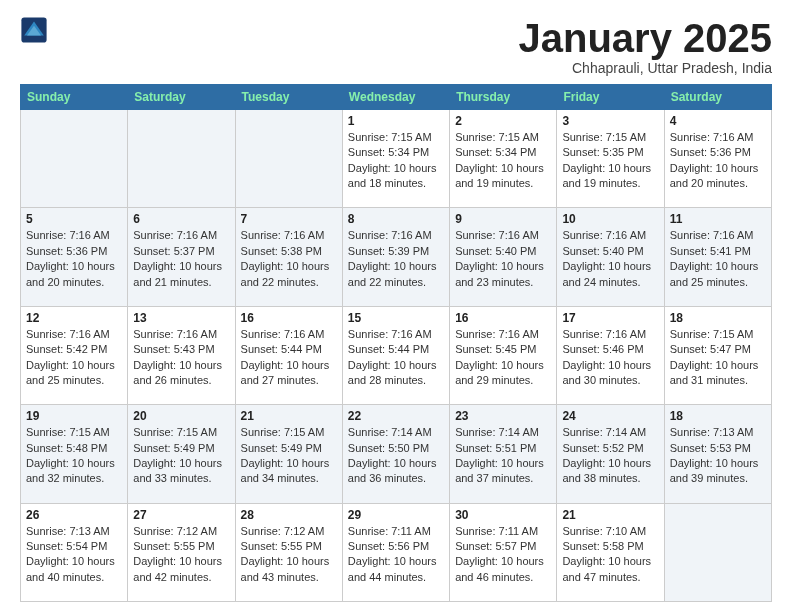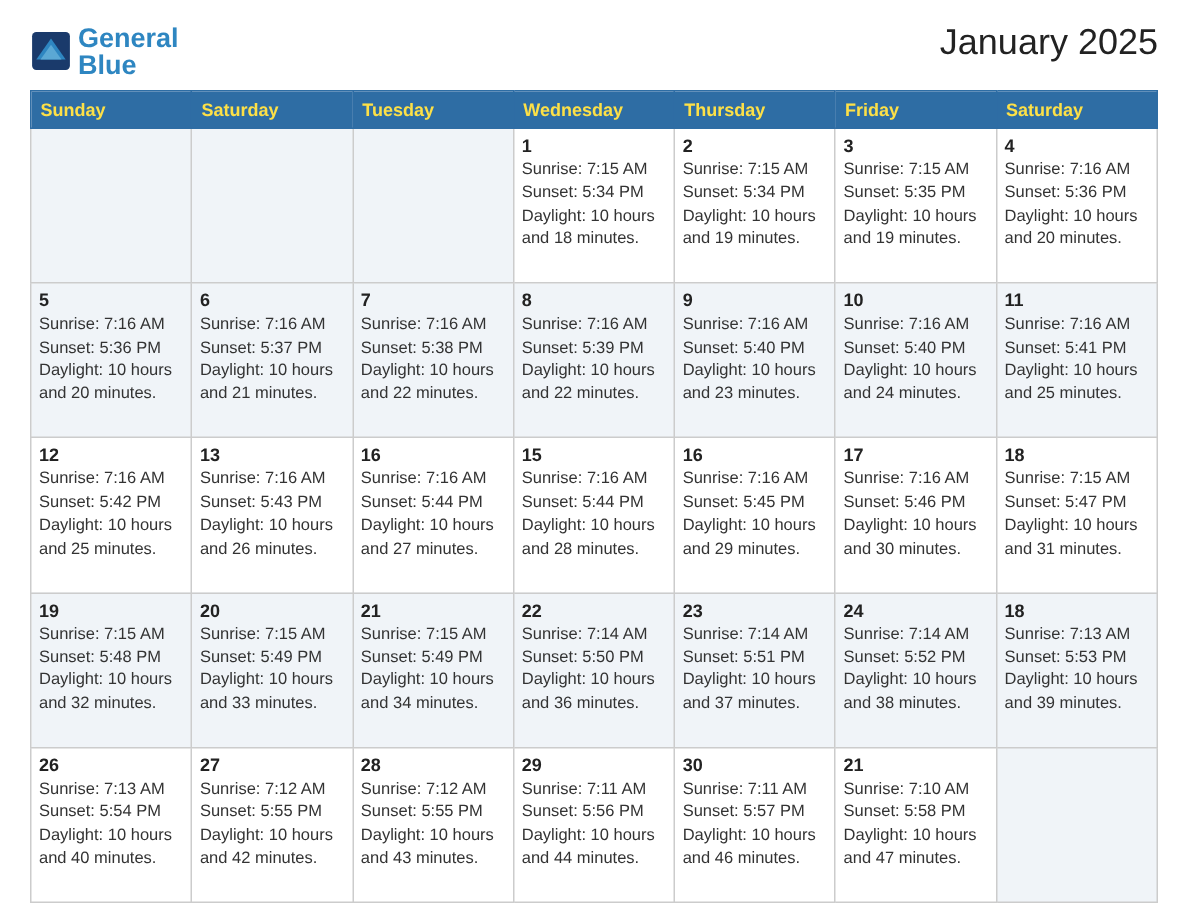--- a/index.html
+++ b/index.html
@@ -43,37 +43,37 @@
       color: #2e86c1;
     }
     .logo-icon {
       width: 28px;
       height: 28px;
     }
     .title-area {
       text-align: right;
     }
     .month-title {
-      font-size: 24px;
-      font-weight: normal;
+      font-size: 40px;
+      font-weight: bold;
       color: #222;
       line-height: 1.1;
     }
     .subtitle {
       font-size: 14px;
       color: #444;
     }
     .calendar {
       width: 100%;
       border-collapse: collapse;
       flex: 1;
     }
     .calendar th {
       background-color: #2e6da4;
-      color: #fde047;
+      color: #86efac;
       font-size: 12px;
       font-weight: bold;
       text-align: left;
       padding: 5px 6px;
       border: 1px solid #2e6da4;
     }
     .calendar td {
       border: 1px solid #ccc;
       vertical-align: top;
       padding: 4px 5px;
@@ -113,28 +113,25 @@
 
 <div class="page">
   <div class="header">
     <div class="logo-area">
       <div class="logo">
         <svg class="logo-icon" viewBox="0 0 40 40">
           <rect x="2" y="2" width="36" height="36" rx="4" fill="#1a3a6b"></rect>
           <polygon points="20,8 34,28 6,28" fill="#2e86c1"></polygon>
           <polygon points="20,14 30,28 10,28" fill="#5ba8d4"></polygon>
         </svg>
-        <div class="logo-text">
-          <span>General</span><br>
-          <span style="color:#2e86c1;">Blue</span>
-        </div>
       </div>
     </div>
     <div class="title-area">
       <div class="month-title">January 2025</div>
+      <div class="subtitle">Chhaprauli, Uttar Pradesh, India</div>
     </div>
   </div>
 
   <table class="calendar">
     <thead>
       <tr>
       <th>Sunday</th>
           <th>Saturday</th>
           <th>Tuesday</th>
           <th>Wednesday</th>

